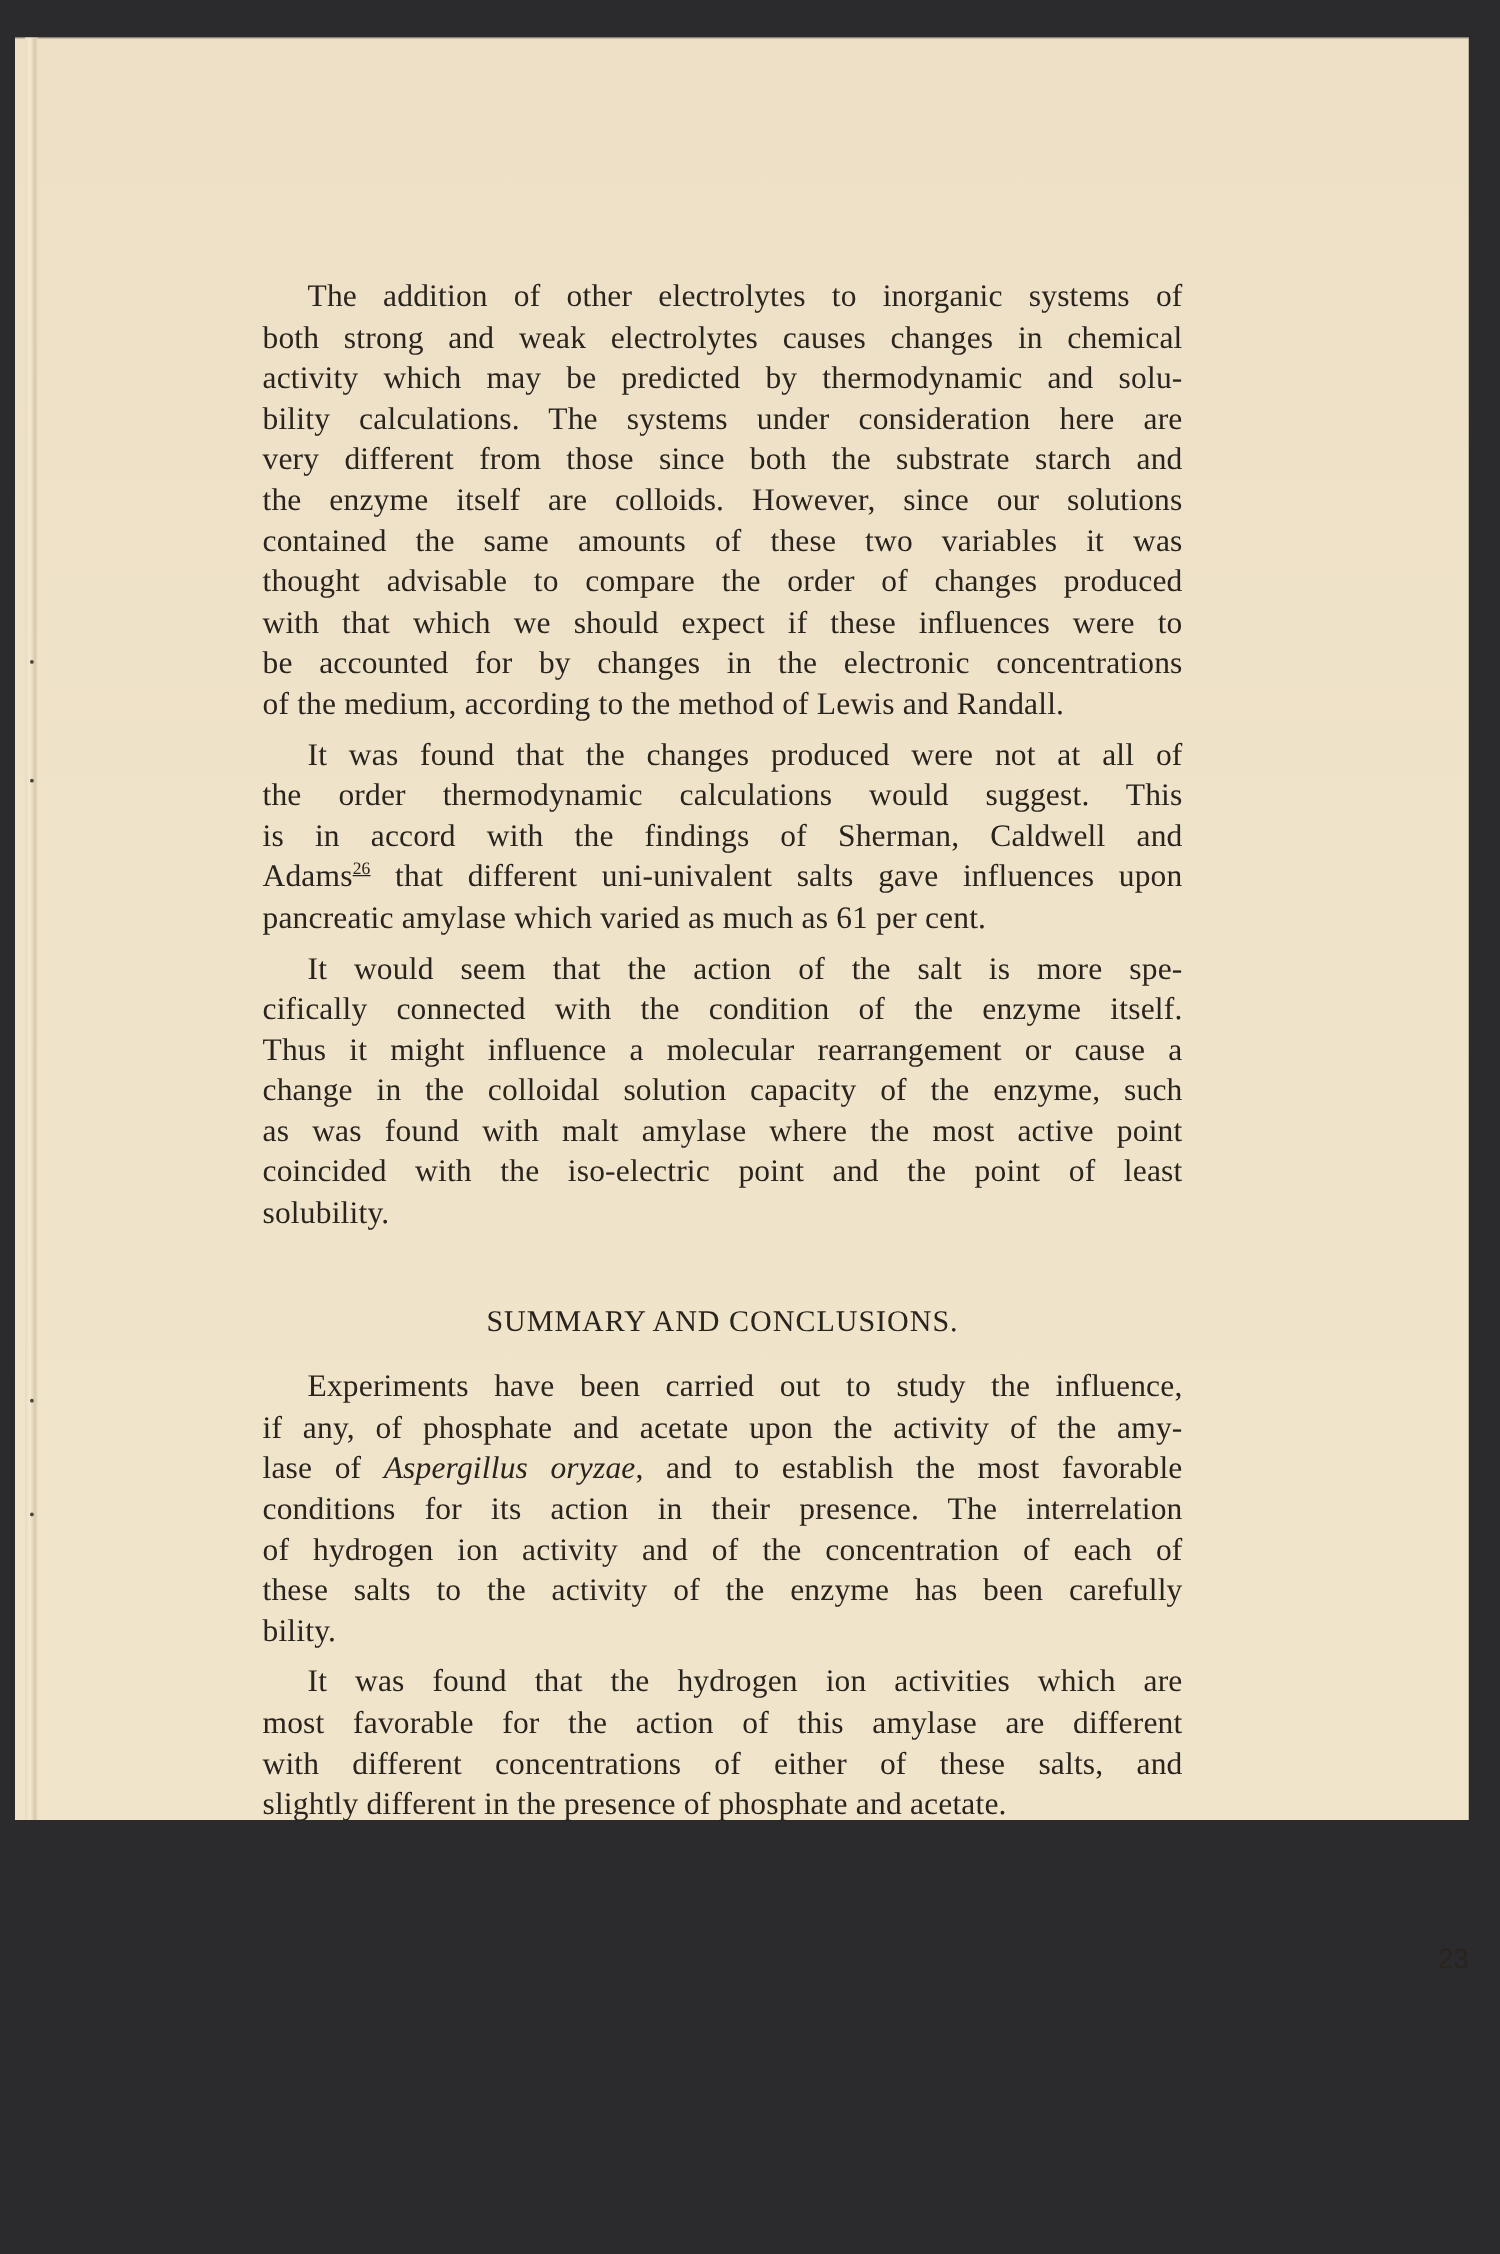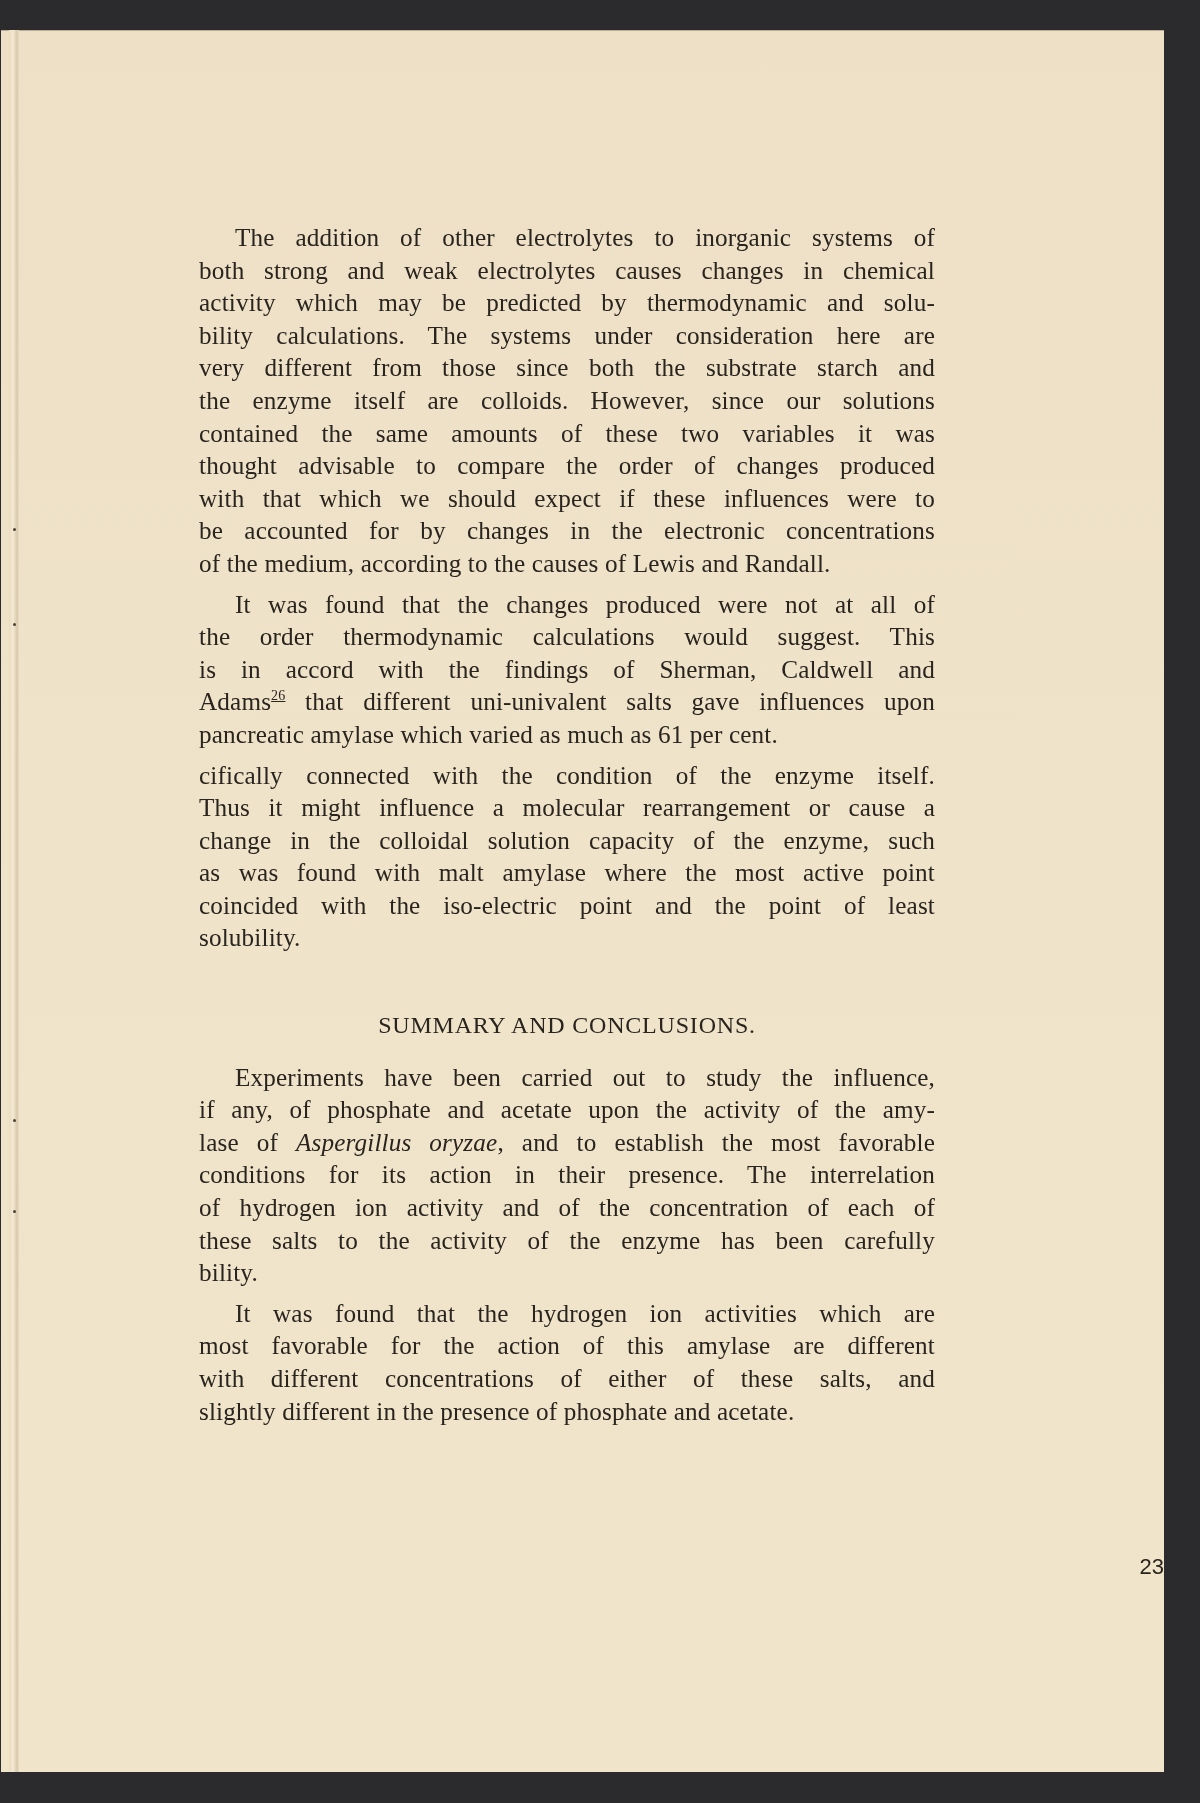--- a/index.html
+++ b/index.html
@@ -6,24 +6,24 @@
     body {
       width: 1200px;
       height: 1803px;
       background: #2b2a2c;
       position: relative;
       overflow: hidden;
       font-family: "Liberation Serif", "DejaVu Serif", serif;
     }
     .page {
       position: absolute;
-      left: 1px;
+      left: 12px;
       top: 30px;
       width: 1163px;
-      height: 1742px;
+      height: 1426px;
       background: linear-gradient(180deg, #ede0c6 0%, #efe3ca 50%, #f0e4cb 100%);
       box-shadow: inset 0 1px 0 #b9ad96;
     }
     .spine {
       position: absolute;
       left: 8px;
       top: 0;
       width: 10px;
       height: 100%;
       background: linear-gradient(90deg, #e9dbbf 0%, #f4e9d3 40%, #d8c9ab 80%, #e9dcc1 100%);
@@ -96,32 +96,33 @@
       <span class="line first">The addition of other electrolytes to inorganic systems of</span>
       <span class="line">both strong and weak electrolytes causes changes in chemical</span>
       <span class="line">activity which may be predicted by thermodynamic and solu-</span>
       <span class="line">bility calculations.  The systems under consideration here are</span>
       <span class="line">very different from those since both the substrate starch and</span>
       <span class="line">the enzyme itself are colloids.  However, since our solutions</span>
       <span class="line">contained the same amounts of these two variables it was</span>
       <span class="line">thought advisable to compare the order of changes produced</span>
       <span class="line">with that which we should expect if these influences were to</span>
       <span class="line">be accounted for by changes in the electronic concentrations</span>
-      <span class="line last">of the medium, according to the causes of Lewis and Randall.</span>
+      <span class="line last">of the medium, according to the method of Lewis and Randall.</span>
     </p>
 
     <p class="para" style="text-indent:0">
       <span class="line first">It was found that the changes produced were not at all of</span>
       <span class="line">the order thermodynamic calculations would suggest.  This</span>
       <span class="line">is in accord with the findings of Sherman, Caldwell and</span>
       <span class="line"><span>Adams</span><span class="sup">26</span><span> that different uni-univalent salts gave influences upon</span></span>
       <span class="line last">pancreatic amylase which varied as much as 61 per cent.</span>
     </p>
 
     <p class="para" style="text-indent:0">
+      <span class="line first">It would seem that the action of the salt is more spe-</span>
       <span class="line">cifically connected with the condition of the enzyme itself.</span>
       <span class="line">Thus it might influence a molecular rearrangement or cause a</span>
       <span class="line">change in the colloidal solution capacity of the enzyme, such</span>
       <span class="line">as was found with malt amylase where the most active point</span>
       <span class="line">coincided with the iso-electric point and the point of least</span>
       <span class="line last">solubility.</span>
     </p>
 
     <div class="heading">SUMMARY AND CONCLUSIONS.</div>
 

